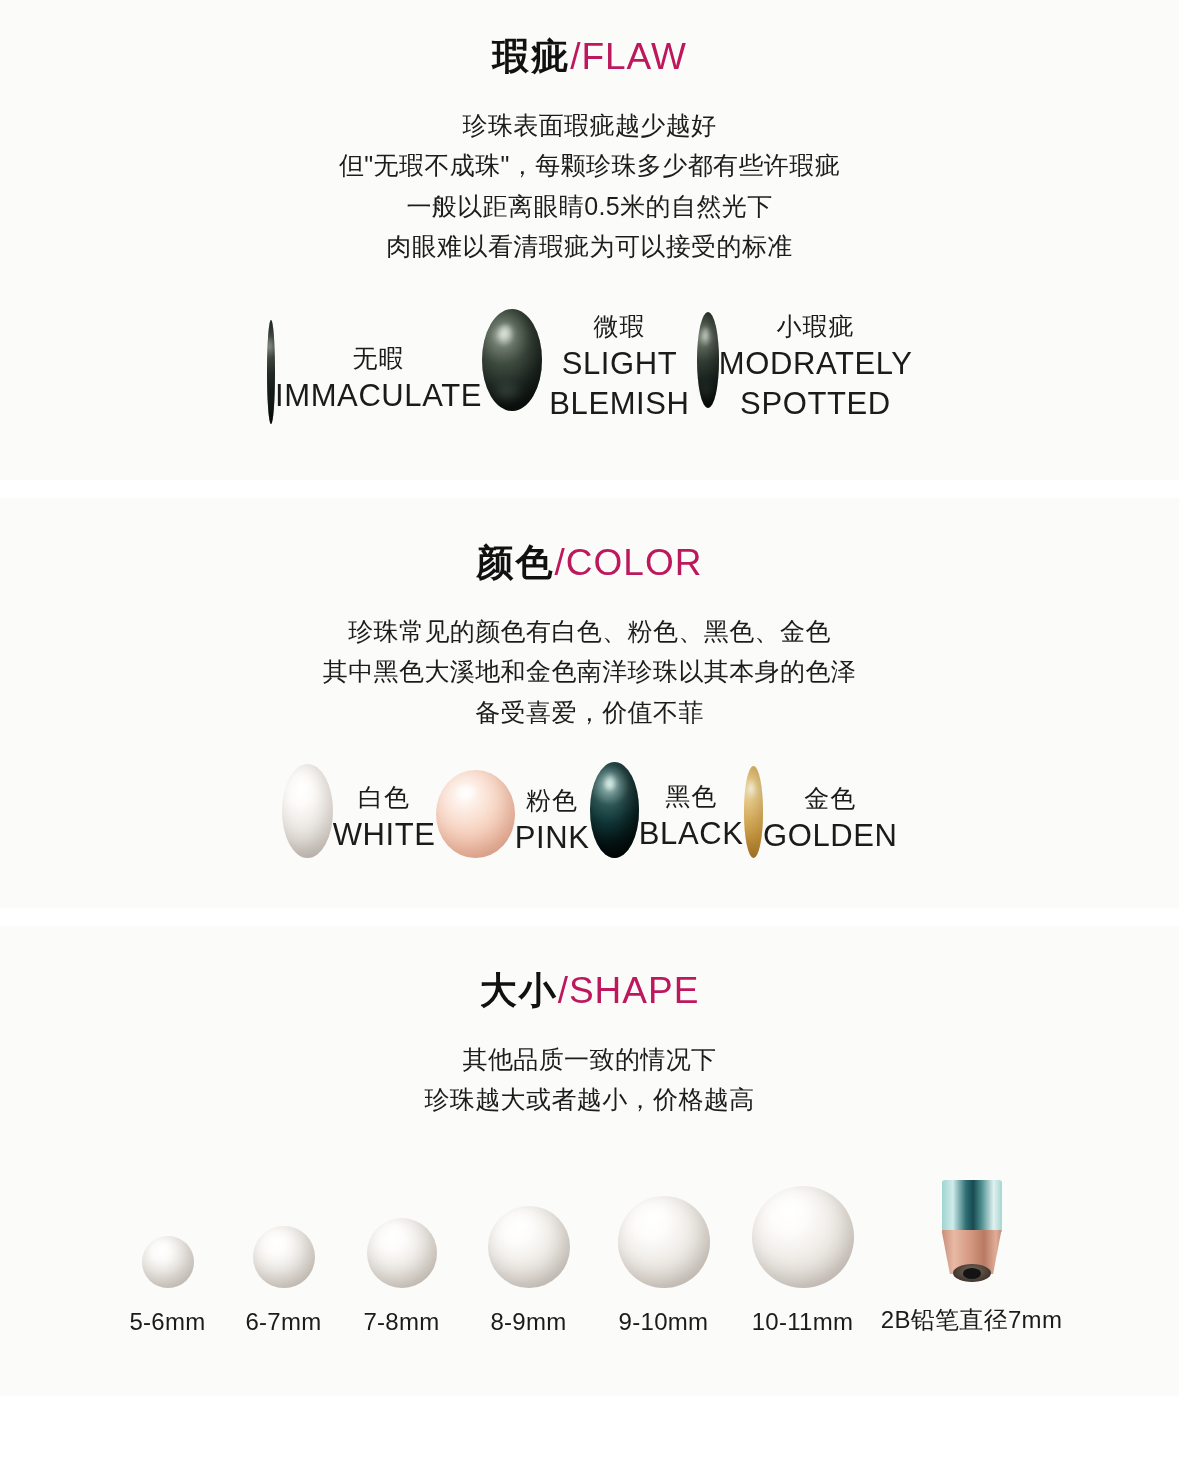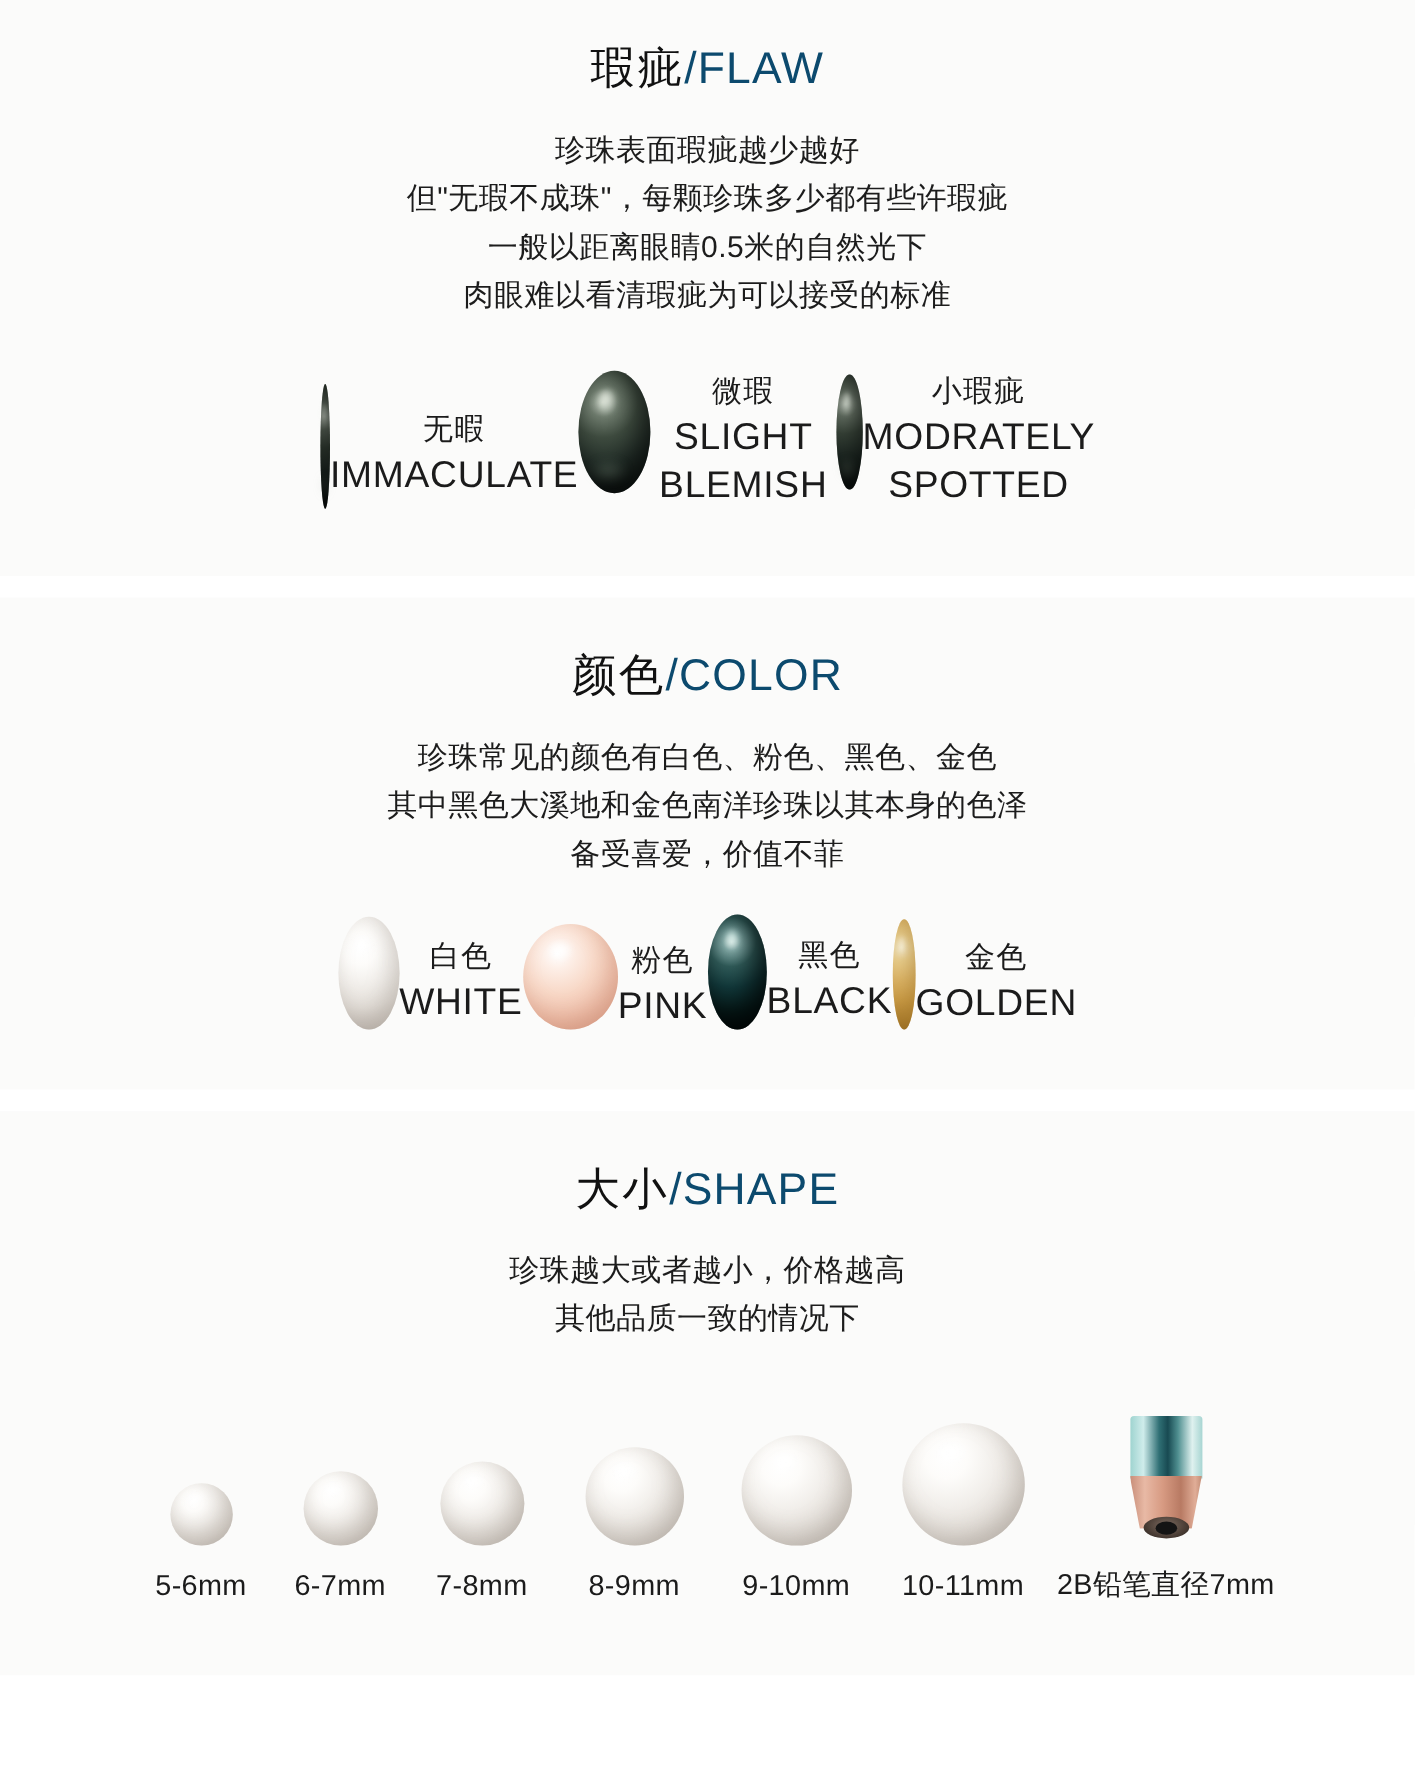--- a/index.html
+++ b/index.html
@@ -43,26 +43,26 @@
   .heading {
     text-align: center;
     font-size: 37px;
     line-height: 1.15;
     letter-spacing: 0.5px;
     margin: 0 0 26px 0;
     font-weight: 400;
     color: #111;
   }
   .heading .cn {
-    font-weight: 400;
+    font-weight: 700;
     letter-spacing: 2px;
   }
   .heading .en {
     font-weight: 400;
-    color: #0c4a6e;
+    color: #be185d;
     letter-spacing: 1px;
   }
 
   .desc {
     text-align: center;
     font-size: 25px;
     line-height: 1.62;
     color: #1c1c1c;
     margin: 6px auto;
     letter-spacing: 0.4px;
@@ -345,22 +345,22 @@
     </div>
   </div>
 
   <div class="divider"></div>
 
   <div class="section s-shape">
     <h2 class="heading">
       <span class="cn">大小</span><span class="en">/SHAPE</span>
     </h2>
     <div class="desc">
+      <div>其他品质一致的情况下</div>
       <div>珍珠越大或者越小，价格越高</div>
-      <div>其他品质一致的情况下</div>
     </div>
 
     <div class="size-row">
       <div class="size-cell" style="width:116px;">
         <div class="size-sphere-wrap">
           <div class="pearl white" style="width:52px;height:52px;"></div>
         </div>
         <div class="size-label">5-6mm</div>
       </div>
       <div class="size-cell" style="width:116px;">

